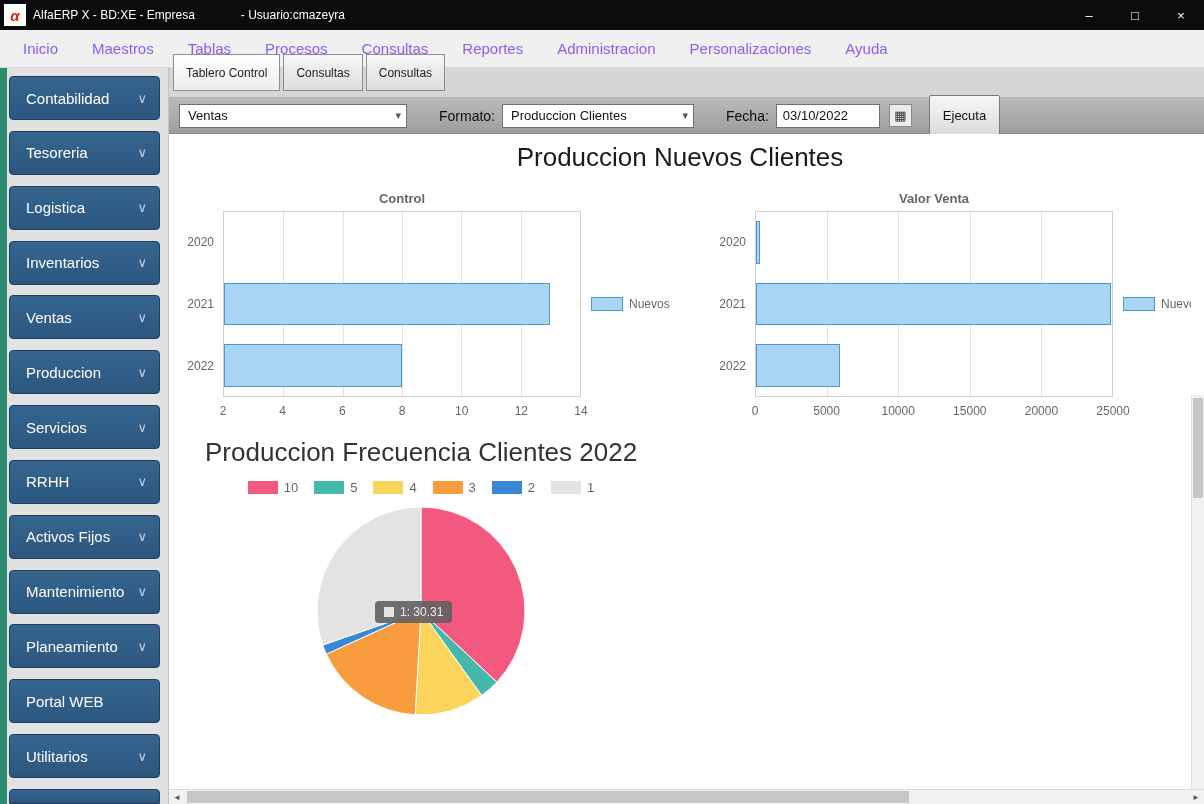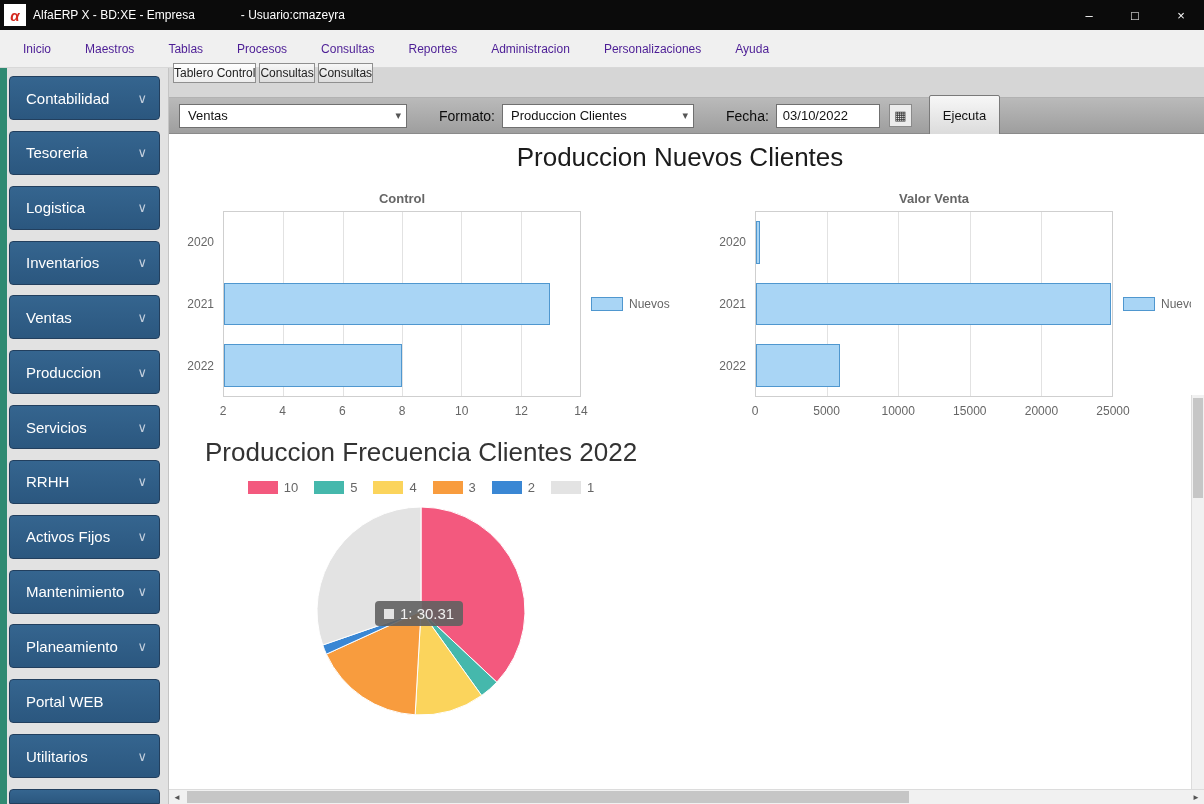--- a/index.html
+++ b/index.html
@@ -10,34 +10,34 @@
   
   .titlebar{position:absolute;left:0;top:0;width:100%;height:30px;background:#0b0b0b;display:flex;align-items:center;color:#fff;font-size:12px;}
   .logo-box{width:22px;height:22px;background:#fff;margin:0 7px 0 4px;display:flex;align-items:center;justify-content:center;color:#d42a1e;font-size:15px;font-weight:bold;font-style:italic;flex:none;}
   .title-text{white-space:nowrap;}
   .user-text{margin-left:46px;white-space:nowrap;}
   .win-controls{margin-left:auto;display:flex;height:100%;}
   .win-btn{width:46px;height:100%;display:flex;align-items:center;justify-content:center;color:#fff;font-size:13px;cursor:default;}
 
   
   .menubar{position:absolute;left:0;top:30px;width:100%;height:38px;background:#f0f0f0;border-bottom:1px solid #d8d8d8;display:flex;align-items:center;padding-left:6px;}
-  .menu-item{padding:0 17px;font-size:12px;color:#4c1d95;white-space:nowrap;}
+  .menu-item{padding:0 17px;font-size:15px;color:#8b5cf6;white-space:nowrap;}
 
   
   .sidebar{position:absolute;left:0;top:68px;bottom:0;width:168px;background:#e2e2e2;}
   .accent-strip{position:absolute;left:0;top:0;bottom:0;width:7px;background:#2f8a72;}
   .sidebar-list{position:absolute;left:9px;top:8px;width:151px;bottom:0;display:flex;flex-direction:column;gap:10px;overflow:hidden;justify-content:space-between;}
   .side-btn{flex:none;height:44px;display:flex;align-items:center;justify-content:space-between;padding:0 12px 0 16px;background:linear-gradient(#35658f,#2b577f);border:1px solid #223f5e;border-radius:4px;color:#fff;font-size:15px;}
   .side-btn .chev{color:#c3cfdd;font-size:13px;}
   .side-btn.partial{height:15px;border-radius:4px 4px 0 0;}
 
   
   .content{position:absolute;left:168px;top:68px;right:0;bottom:0;background:#fff;border-left:1px solid #c4c4c4;}
   .tabstrip{height:30px;background:#d6d6d6;border-bottom:1px solid #b2b2b2;display:flex;align-items:flex-end;gap:3px;padding-left:4px;}
-  .tab{height:20px;margin-bottom:14px;padding:0 0;display:flex;align-items:center;background:linear-gradient(#f7f7f7,#dddddd);border:1px solid #8f8f8f;font-size:12px;color:#222;white-space:nowrap;}
+  .tab{height:37px;margin-bottom:6px;padding:0 12px;display:flex;align-items:center;background:linear-gradient(#f7f7f7,#dddddd);border:1px solid #8f8f8f;font-size:12px;color:#222;white-space:nowrap;}
   .tab.active{background:linear-gradient(#ffffff,#ededed);}
 
   .toolbar{height:36px;background:linear-gradient(#bababa,#9e9e9e);border-bottom:1px solid #8a8a8a;display:flex;align-items:center;padding:0 10px;gap:7px;}
   .combo{height:24px;width:228px;background:#fff;border:1px solid #707070;display:flex;align-items:center;justify-content:space-between;padding:0 5px 0 8px;font-size:13px;color:#111;}
   .combo2{width:192px;}
   .combo-arrow{color:#555;font-size:11px;}
   .tlabel{font-size:14px;color:#0d0d0d;margin-left:25px;white-space:nowrap;}
   .date-input{width:104px;height:24px;border:1px solid #707070;font-size:13px;padding:0 6px;font-family:inherit;color:#111;}
   .cal-btn{width:23px;height:23px;background:#ececec;border:1px solid #8a8a8a;display:flex;align-items:center;justify-content:center;font-size:13px;color:#333;margin-left:2px;}
   .exec-btn{height:42px;padding:0 13px;background:linear-gradient(#f7f7f7,#dadada);border:1px solid #7a7a7a;border-radius:2px;font-size:13px;font-family:inherit;color:#111;margin-left:10px;}
@@ -59,21 +59,21 @@
   .xlabels{grid-area:x;position:relative;}
   .xtick{position:absolute;top:7px;transform:translateX(-50%);font-size:12px;color:#666;white-space:nowrap;}
 
   .pie-title{font-size:26px;color:#333;margin:14px 0 0 36px;}
   .pie-section{width:504px;display:flex;flex-direction:column;align-items:center;margin-top:12px;}
   .pie-legend{display:flex;gap:16px;}
   .plegend-item{display:flex;align-items:center;gap:6px;}
   .plegend-swatch{width:30px;height:13px;display:inline-block;}
   .plegend-text{font-size:13px;color:#666;}
   .pie-wrap{position:relative;width:212px;height:212px;margin-top:10px;}
-  .tooltip{position:absolute;left:60px;top:96px;background:rgba(97,97,97,0.9);color:#f0f0f0;border-radius:4px;padding:4px 9px;font-size:15px;display:flex;align-items:center;gap:6px;white-space:nowrap;z-index:3;}
+  .tooltip{position:absolute;left:60px;top:96px;background:rgba(97,97,97,0.9);color:#f0f0f0;border-radius:4px;padding:4px 9px;font-size:12px;display:flex;align-items:center;gap:6px;white-space:nowrap;z-index:3;}
   .tt-swatch{width:10px;height:10px;background:#e3e3e3;display:inline-block;flex:none;}
 
   
   .vscroll{position:absolute;right:0;top:327px;bottom:15px;width:13px;background:#f1f1f1;border-left:1px solid #dcdcdc;}
   .vthumb{position:absolute;left:1px;right:1px;top:3px;height:100px;background:#c6c6c6;}
   .hscroll{position:absolute;left:0;right:0;bottom:0;height:15px;background:#f1f1f1;border-top:1px solid #dcdcdc;display:flex;align-items:stretch;}
   .harrow{width:16px;display:flex;align-items:center;justify-content:center;font-size:8px;color:#555;}
   .htrack{flex:1;position:relative;}
   .hthumb{position:absolute;left:2px;top:1px;bottom:1px;width:72%;background:#c6c6c6;}
 </style>

